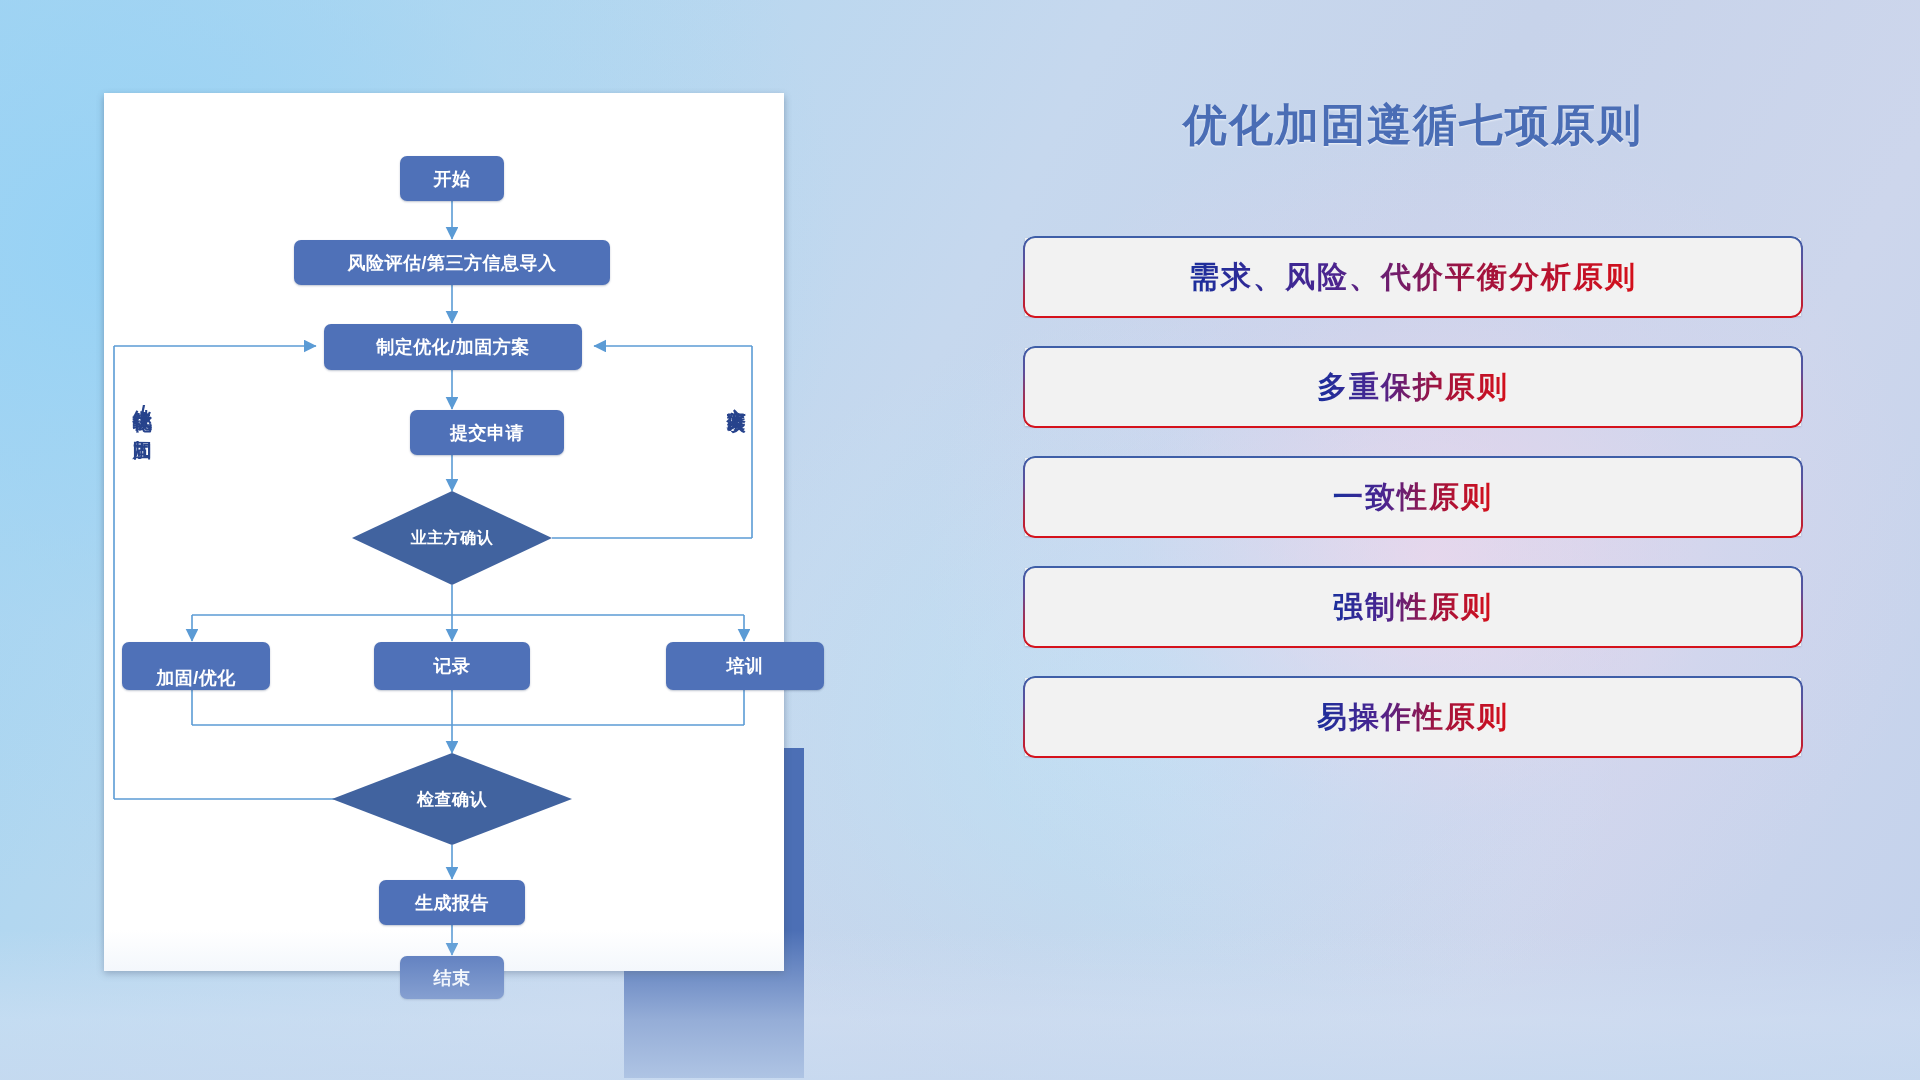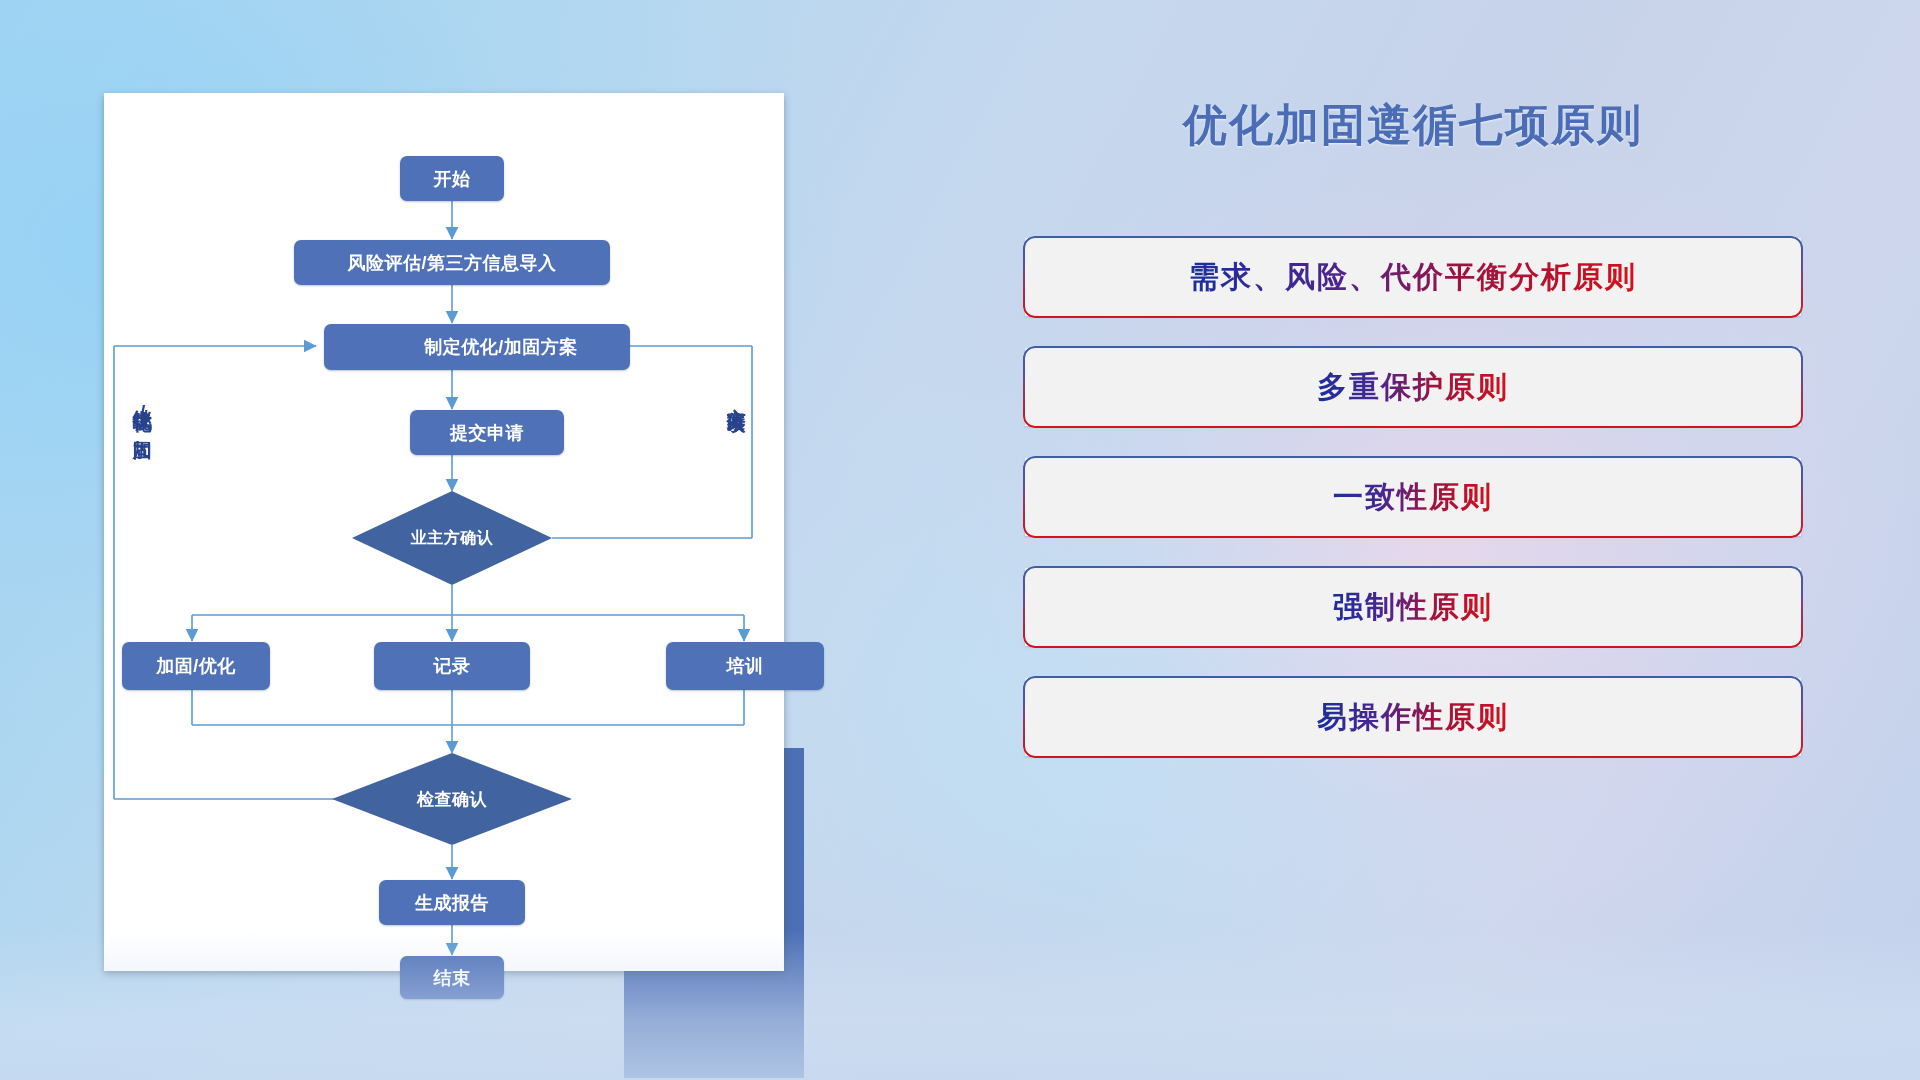--- a/index.html
+++ b/index.html
@@ -140,29 +140,29 @@
     </div>
 
     <div class="fnode" style="left:296px;top:63px;width:104px;height:45px;font-size:18px;">
       <span>开始</span>
     </div>
 
     <div class="fnode" style="left:190px;top:147px;width:316px;height:45px;font-size:18px;">
       <span>风险评估/第三方信息导入</span>
     </div>
 
-    <div class="fnode" style="left:220px;top:231px;width:258px;height:46px;font-size:18px;padding-left:48px;">
+    <div class="fnode" style="left:220px;top:231px;width:258px;height:46px;font-size:18px;">
       <span>制定优化/加固方案</span>
     </div>
 
     <div class="fnode" style="left:270px;top:317px;width:154px;height:45px;font-size:18px;margin-left:36px;">
       <span>提交申请</span>
     </div>
 
-    <div class="fnode" style="left:18px;top:549px;width:148px;height:48px;font-size:18px;">
+    <div class="fnode" style="left:18px;top:549px;width:148px;height:48px;font-size:18px;align-items:flex-end;">
       <span>加固/优化</span>
     </div>
 
     <div class="fnode" style="left:270px;top:549px;width:156px;height:48px;font-size:18px;">
       <span>记录</span>
     </div>
 
     <div class="fnode" style="left:562px;top:549px;width:158px;height:48px;font-size:18px;">
       <span>培训</span>
     </div>

